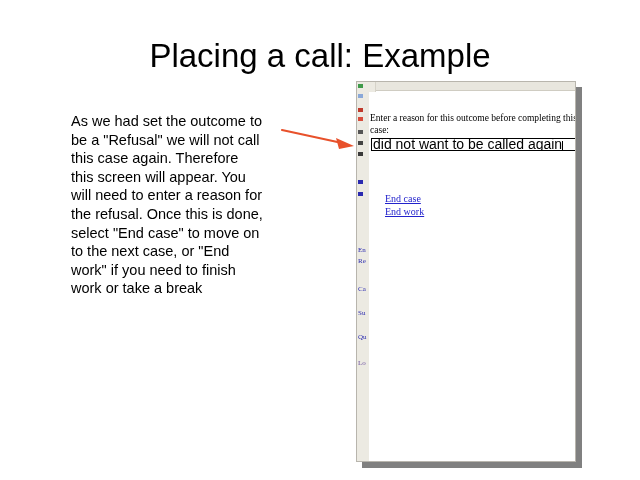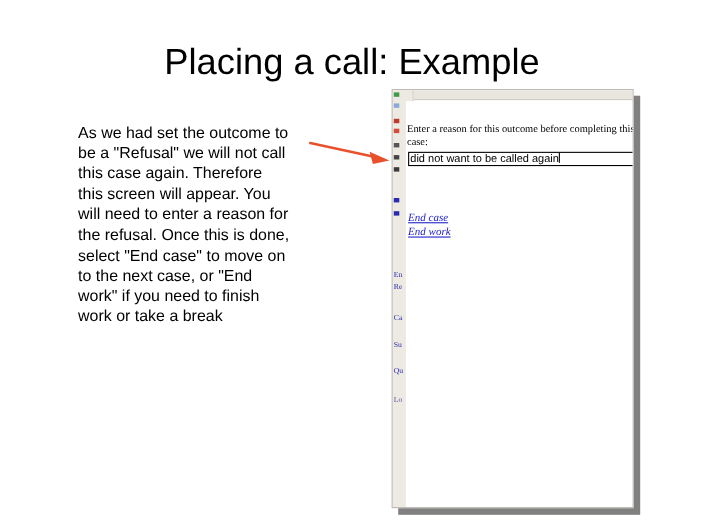--- a/index.html
+++ b/index.html
@@ -141,38 +141,38 @@
     line-height: 11.5px;
   }
   .shot-input {
     position: absolute;
     left: 2px; top: 46px;
     width: 215px; height: 13px;
     border: 1px solid #000000;
     background: #ffffff;
     box-sizing: border-box;
     font-family: "Liberation Sans", sans-serif;
-    font-size: 10px;
+    font-size: 14px;
     color: #000000;
     line-height: 11px;
     padding: 0 1px;
     white-space: nowrap;
     overflow: hidden;
   }
   .caret {
     display: inline-block;
     width: 1px;
     height: 9px;
     background: #000000;
     vertical-align: -1px;
     margin-left: 0px;
   }
   .shot-links {
     position: absolute;
-    left: 2px; top: 101px; font-style: italic;
+    left: 16px; top: 101px;
   }
   .shot-link {
     display: block;
     font-family: "Liberation Serif", serif;
     font-size: 10px;
     color: #2222cc;
     text-decoration: underline;
     line-height: 12.5px;
     white-space: nowrap;
     cursor: pointer;

